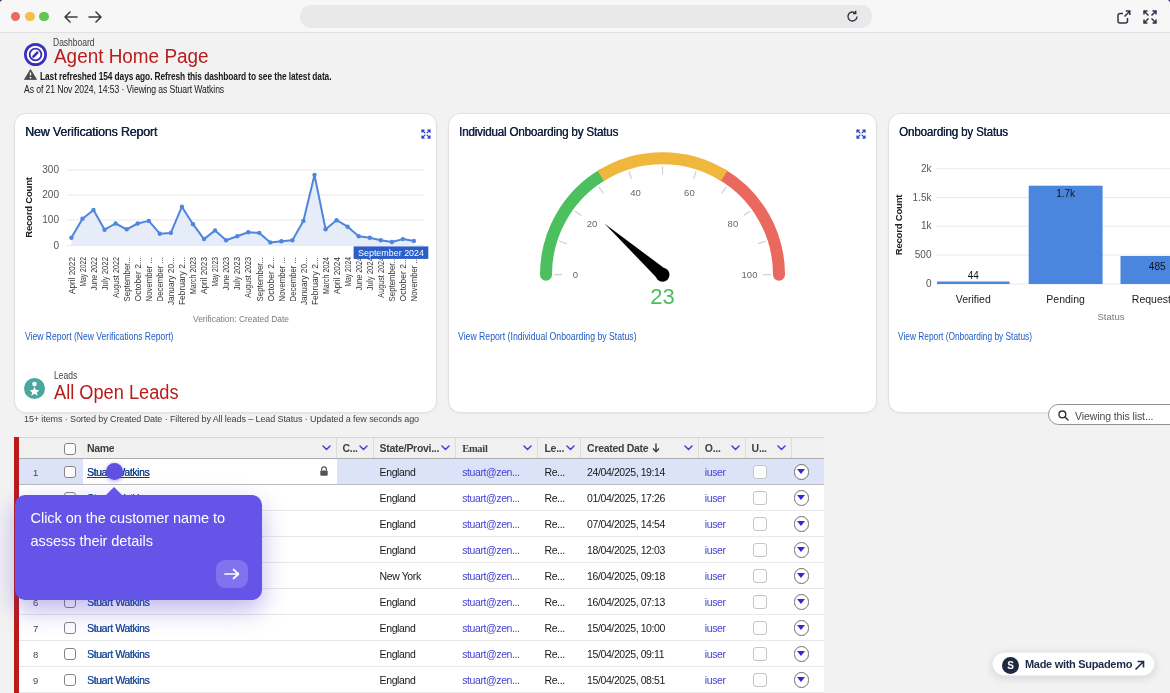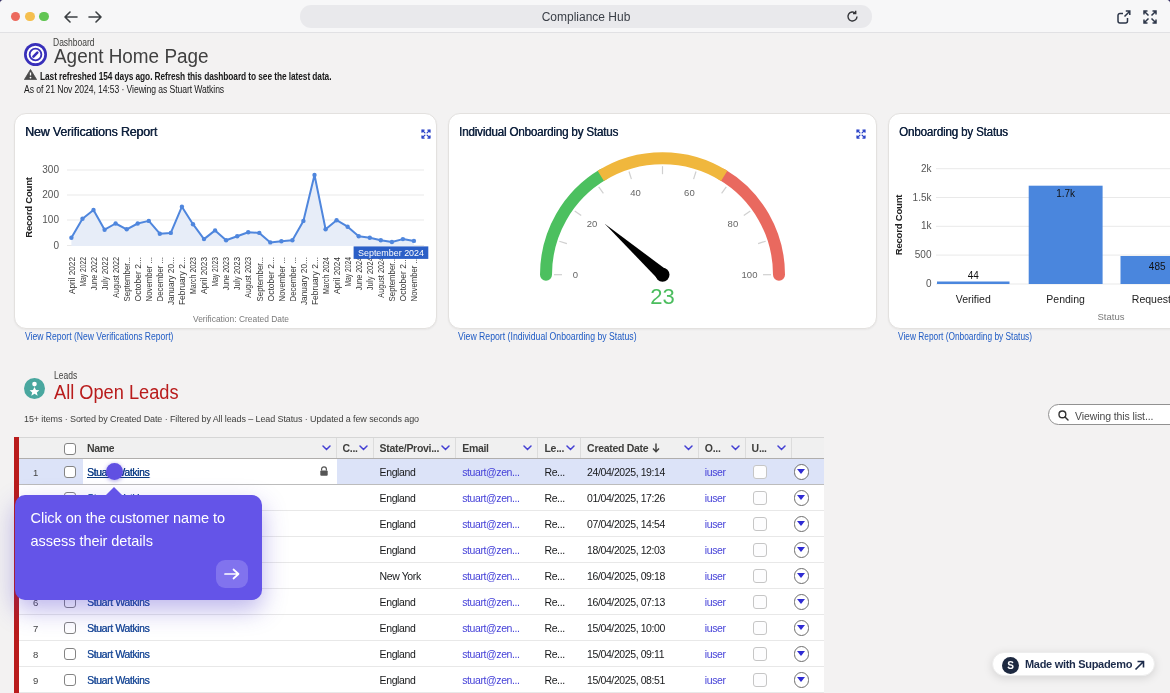--- a/index.html
+++ b/index.html
@@ -2,22 +2,22 @@
 <html><head><meta charset="utf-8"><style>
 *{margin:0;padding:0;box-sizing:border-box}
 html,body{width:1170px;height:693px;overflow:hidden}
 body{background:#3a3468;font-family:"Liberation Sans",sans-serif;-webkit-font-smoothing:antialiased}
 .win{position:absolute;inset:0;border-radius:4px 4px 0 0;overflow:hidden;background:#f3f2f2}
 .tb{position:absolute;left:0;top:0;width:1170px;height:33px;background:#f7f7f8;border-bottom:1px solid #e1e1e4}
 .dot{position:absolute;top:11.8px;width:9.5px;height:9.5px;border-radius:50%}
 .pill{position:absolute;left:300px;top:5.3px;width:572px;height:22.3px;background:#e9e9ec;border-radius:11.2px}
 .pill span{position:absolute;left:0;right:0;top:4.5px;text-align:center;font-size:12px;color:#3a3f47}
 .hdrlbl{position:absolute;font-size:10px;color:#41413f}
-.h1{position:absolute;color:#404040;font-size:19.5px;line-height:19.5px;white-space:nowrap}
-.card{position:absolute;top:113px;height:216px;background:#fff;border:1px solid #e3e1df;border-radius:12px;box-shadow:0 1px 2px rgba(0,0,0,.05)}
+.h1{position:absolute;color:#b91c1c;font-size:19.5px;line-height:19.5px;white-space:nowrap}
+.card{position:absolute;top:113px;height:300px;background:#fff;border:1px solid #e3e1df;border-radius:12px;box-shadow:0 1px 2px rgba(0,0,0,.05)}
 .ct{position:absolute;left:10px;top:10.5px;font-size:12.5px;color:#10223e;letter-spacing:-.2px;text-shadow:.4px 0 0 #10223e;white-space:nowrap}
 .vr{position:absolute;font-size:10px;color:#1f5bc4;white-space:nowrap;transform:scaleX(.857);transform-origin:left}
 .exp{position:absolute;top:11px}
 .meta{position:absolute;font-size:9.5px;color:#3e3e3c;letter-spacing:-.1px;white-space:nowrap;transform:scaleX(.945);transform-origin:left}
 .srch{position:absolute;left:1048px;top:403.8px;width:140px;height:21.7px;background:#fff;border:1px solid #919191;border-radius:11px}
 .table{position:absolute;left:14px;top:437px;width:805.3px;height:316px;background:#fff;border-left:5px solid #b91c1c}
 .thead{position:absolute;left:0;top:0;width:805.3px;height:22px;background:#f0f0f0;border-top:1px solid #d6d6d6;border-bottom:1px solid #b0aeac}
 .th{position:absolute;top:0;height:20px;border-right:1px solid #dcdcdc;display:flex;align-items:center;justify-content:space-between}
 .tht{font-size:10.5px;font-weight:bold;color:#3e3e3c;letter-spacing:-.3px;white-space:nowrap;overflow:hidden;display:flex;align-items:center}
 .thc{margin-right:5px;flex:none}
@@ -42,21 +42,20 @@
     <div class="dot" style="left:10.8px;background:#ec6a5e"></div>
     <div class="dot" style="left:25px;background:#f5bf4f"></div>
     <div class="dot" style="left:39.3px;background:#62c554"></div>
     <svg width="38" height="14" viewBox="0 0 38 14" style="position:absolute;left:64px;top:9.5px">
         <g stroke="#3c4043" stroke-width="1.6" fill="none" stroke-linecap="round" stroke-linejoin="round">
           <path d="M13 7 H1 M6 2 L1 7 L6 12"></path>
           <path d="M25 7 H37 M32 2 L37 7 L32 12"></path>
         </g>
       </svg>
     <div class="pill">
-        <span>Compliance Hub</span>
         <svg width="13" height="13" viewBox="0 0 13 13" style="position:absolute;left:546px;top:4.5px">
           <path d="M11 6.5 A4.5 4.5 0 1 1 9.7 3.3" fill="none" stroke="#35363a" stroke-width="1.4"></path>
           <path d="M9.7 0.8 v2.7 h-2.7" fill="none" stroke="#35363a" stroke-width="1.4"></path>
         </svg>
       </div>
     <svg width="14" height="14" viewBox="0 0 14 14" style="position:absolute;left:1117px;top:9.5px">
         <path d="M10.5 8 v3 a2 2 0 0 1 -2 2 h-5.5 a2 2 0 0 1 -2 -2 v-5.5 a2 2 0 0 1 2 -2 h3" fill="none" stroke="#2d3648" stroke-width="1.5"></path>
         <path d="M7.5 6.5 L12.8 1.2 M8.8 1 h4 v4" fill="none" stroke="#2d3648" stroke-width="1.5"></path>
       </svg>
       <svg width="14" height="14" viewBox="0 0 14 14" style="position:absolute;left:1143px;top:9.5px">
@@ -280,21 +279,21 @@
           </span>
         </div>
         <div class="th" style="left:354.6px;width:82.59999999999997px;">
           <span class="tht" style="margin-left:6px">State/Provi...</span>
           <span class="thc">
             <svg width="9" height="6" viewBox="0 0 9 6" style="display:block">
               <path d="M1 1 L4.5 4.5 L8 1" fill="none" stroke="#4440d4" stroke-width="1.5" stroke-linecap="round"></path>
             </svg>
           </span>
         </div>
-        <div class="th" style="left:437.2px;width:82.30000000000001px;">
+        <div class="th" style="left:437.2px;width:82.30000000000001px;font-family:Liberation Serif, serif;">
           <span class="tht" style="margin-left:6px">Email</span>
           <span class="thc">
             <svg width="9" height="6" viewBox="0 0 9 6" style="display:block">
               <path d="M1 1 L4.5 4.5 L8 1" fill="none" stroke="#4440d4" stroke-width="1.5" stroke-linecap="round"></path>
             </svg>
           </span>
         </div>
         <div class="th" style="left:519.5px;width:42.60000000000002px;">
           <span class="tht" style="margin-left:6px">Le...</span>
           <span class="thc">

